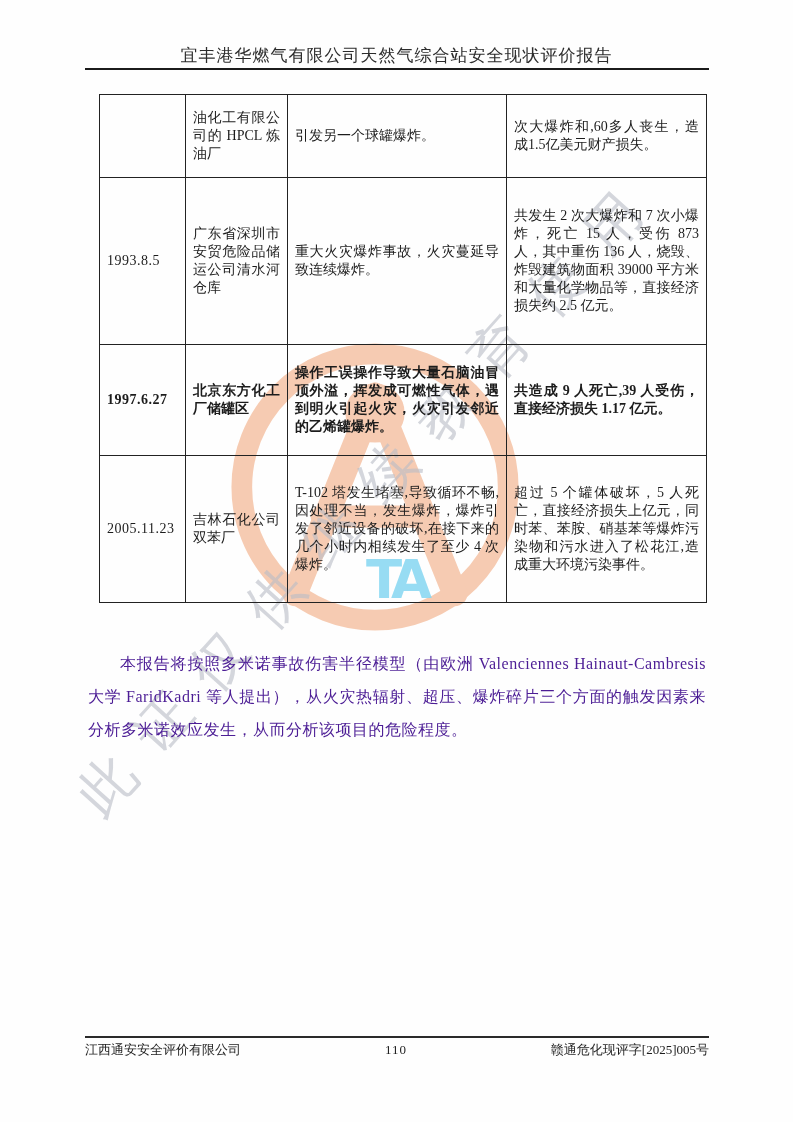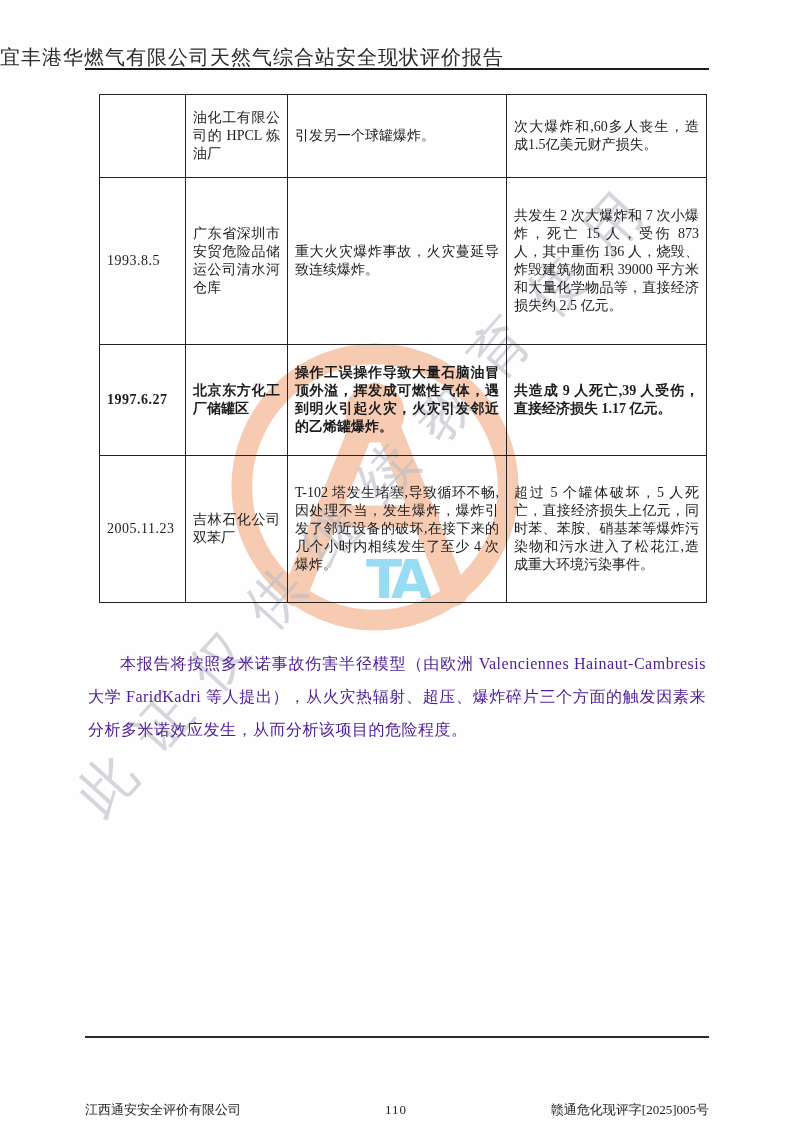--- a/index.html
+++ b/index.html
@@ -8,21 +8,21 @@
     width:793px;height:1122px;
     margin:0 auto;
     background:#fefefe;
     overflow:hidden;
     font-family:"Liberation Serif","DejaVu Serif",serif;
     color:#1c1c1c;
   }
   
   .doc-header-title{
     position:absolute;top:44px;left:0;width:100%;
-    font-size:20px;letter-spacing:1px;color:#2b2b2b;
+    text-align:center;font-size:17px;letter-spacing:1px;color:#2b2b2b;
   }
   .header-rule{
     position:absolute;top:68px;left:85px;width:624px;height:2px;background:#1b1b1b;
   }
   
   table.accidents{
     position:absolute;left:99px;top:94px;
     border-collapse:collapse;table-layout:fixed;width:607px;
     background:transparent;
   }
@@ -47,21 +47,21 @@
   .body-paragraph{
     position:absolute;left:88px;top:647px;width:618px;
     font-size:16px;line-height:33px;letter-spacing:0.5px;
     text-align:justify;text-indent:2em;color:#4c1d95;
   }
   
   .footer-rule{
     position:absolute;top:1036px;left:85px;width:624px;height:2px;background:#2a2a2a;
   }
   .footer-row{
-    position:absolute;top:1101px;left:85px;width:624px;
+    position:absolute;top:1041px;left:85px;width:624px;
     display:flex;justify-content:space-between;align-items:center;
     font-size:13px;color:#1e1e1e;
   }
   .footer-page{font-size:13px;letter-spacing:1px;}
   
   .wm{position:absolute;pointer-events:none;user-select:none;}
   .wm-logo{left:227px;top:339px;width:296px;height:296px;opacity:0.5;z-index:0;}
   .wm-ta{
     left:366px;top:553px;
     font-family:"DejaVu Sans","Liberation Sans",sans-serif;

